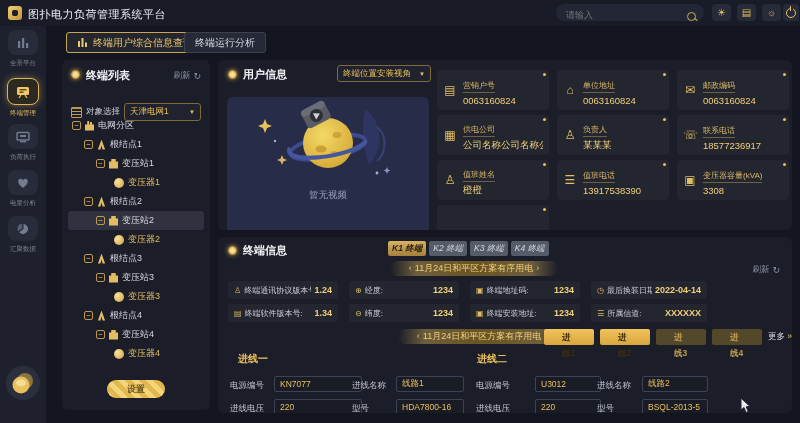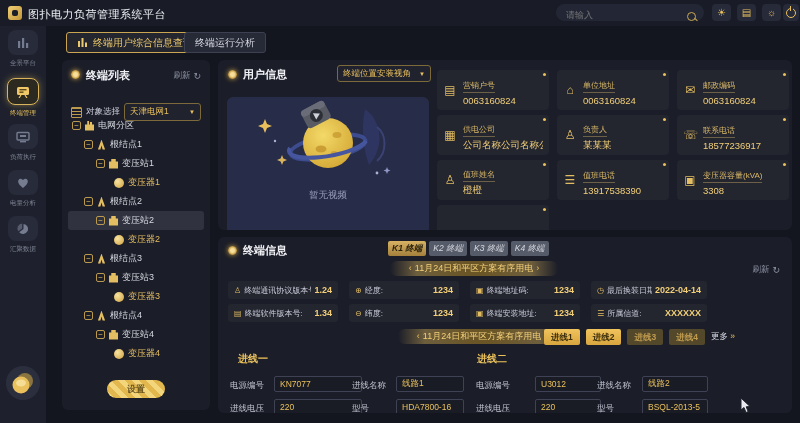--- a/index.html
+++ b/index.html
@@ -110,21 +110,21 @@
   .banner .bdec{color:#e9c05c;font-size:9px;margin:0 3px;}
   .banner1{left:172px;top:24px;width:168px;}
   .banner2{left:180px;top:92px;width:168px;}
   .fgrid{position:absolute;left:10px;top:44px;display:grid;grid-template-columns:110px 110px 110px 116px;
          gap:5px 11px;grid-auto-rows:18px;}
   .fcell{background:#23252f;border-radius:3px;display:flex;align-items:center;padding:0 6px;gap:3px;box-sizing:border-box;}
   .f-ic{color:#e3bd62;font-size:8px;flex:none;}
   .f-label{font-size:8px;color:#c8cbd6;white-space:nowrap;overflow:hidden;}
   .f-value{margin-left:auto;color:#f2cf78;font-size:9px;font-weight:bold;white-space:nowrap;}
   .line-btns{position:absolute;left:326px;top:92px;display:flex;gap:6px;align-items:center;}
-  .lbtn{height:16px;line-height:16px;padding:0 7px;border-radius:2px;font-size:8.5px;font-weight:bold;cursor:pointer;
+  .lbtn{height:16px;line-height:16px;padding:0 18px;border-radius:2px;font-size:8.5px;font-weight:bold;cursor:pointer;
         background:linear-gradient(180deg,#f0c35c,#d9a63e);color:#3c2e0d;}
   .lbtn.dim{background:#54482a;color:#c09c50;}
   .more{font-size:8.5px;color:#d6d9e0;cursor:pointer;white-space:nowrap;}
   .more .ma{color:#e9c05c;}
   .lsec{position:absolute;top:115px;font-size:10px;font-weight:bold;color:#e9c05c;}
   .ls1{left:20px}.ls2{left:259px}
   .flabel{position:absolute;font-size:8.5px;color:#c0c3cf;white-space:nowrap;}
   .finput{position:absolute;height:16px;background:#1a1c25;border:1px solid #3e4254;border-radius:2px;
           color:#e9c05c;font-size:8.5px;padding:0 5px;box-sizing:border-box;font-family:inherit;outline:none;}
   .fr1{top:139px}.fr2{top:162px}

